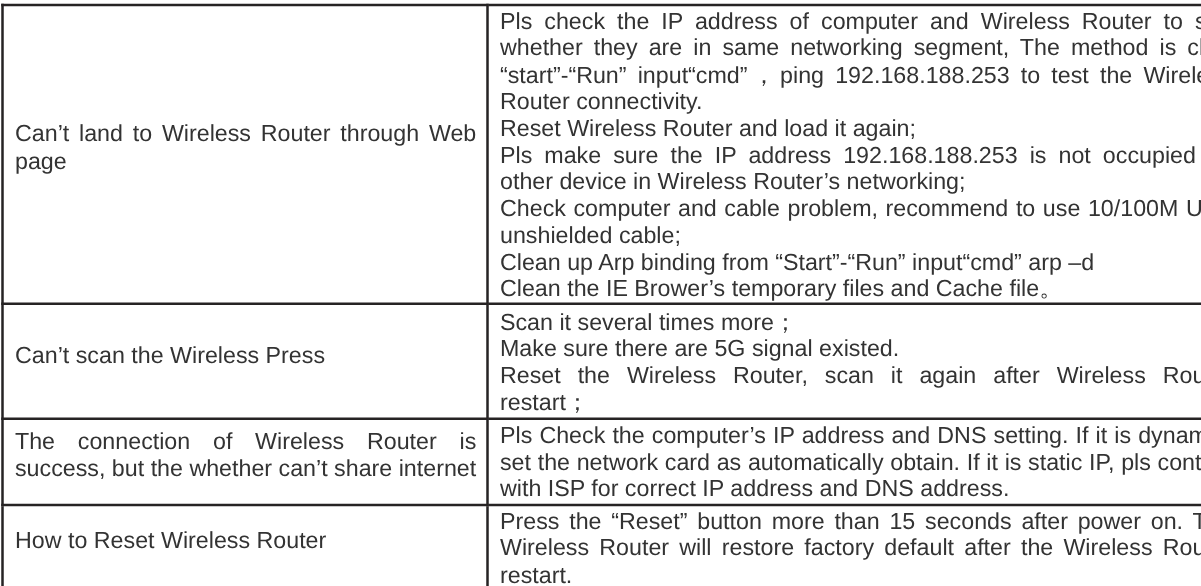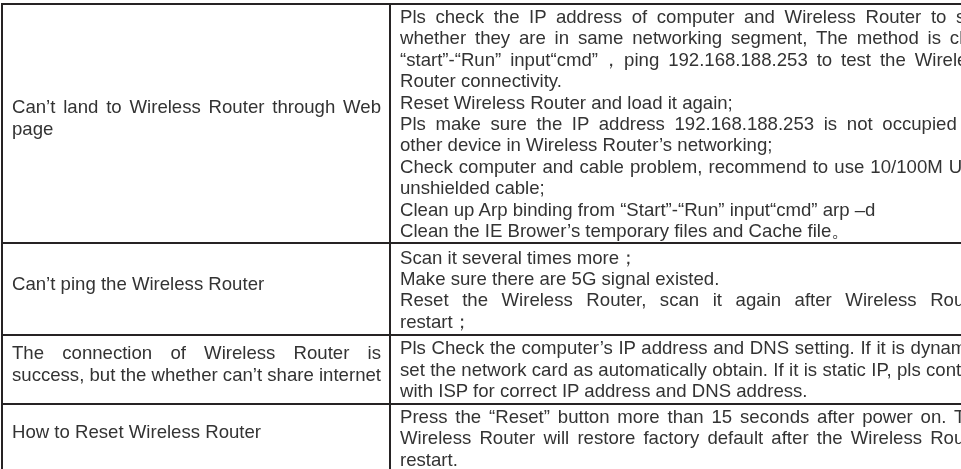--- a/index.html
+++ b/index.html
@@ -56,21 +56,21 @@
           <td class="a-cell">
             <div class="para">Pls check the IP address of computer and Wireless Router to see whether they are in same networking segment, The method is click “start”-“Run” input“cmd”，ping 192.168.188.253 to test the Wireless Router connectivity.</div>
             <div class="para">Reset Wireless Router and load it again;</div>
             <div class="para">Pls make sure the IP address 192.168.188.253 is not occupied by other device in Wireless Router’s networking;</div>
             <div class="para">Check computer and cable problem, recommend to use 10/100M UTP unshielded cable;</div>
             <div class="para">Clean up Arp binding from “Start”-“Run” input“cmd” arp –d</div>
             <div class="para">Clean the IE Brower’s temporary files and Cache file。</div>
           </td>
         </tr>
         <tr style="height: 92px;">
-          <td class="q-cell">Can’t ping the Wireless Router</td>
+          <td class="q-cell">Can’t scan the Wireless Press</td>
           <td class="a-cell">
             <div class="para">Scan it several times more；</div>
             <div class="para">Make sure there are 5G signal existed.</div>
             <div class="para">Reset the Wireless Router, scan it again after Wireless Router restart；</div>
           </td>
         </tr>
         <tr style="height: 62px;">
           <td class="q-cell">The connection of Wireless Router is success, but the whether can’t share internet</td>
           <td class="a-cell">
             <div class="para">Pls Check the computer’s IP address and DNS setting. If it is dynamin, set the network card as automatically obtain. If it is static IP, pls contact with ISP for correct IP address and DNS address.</div>

